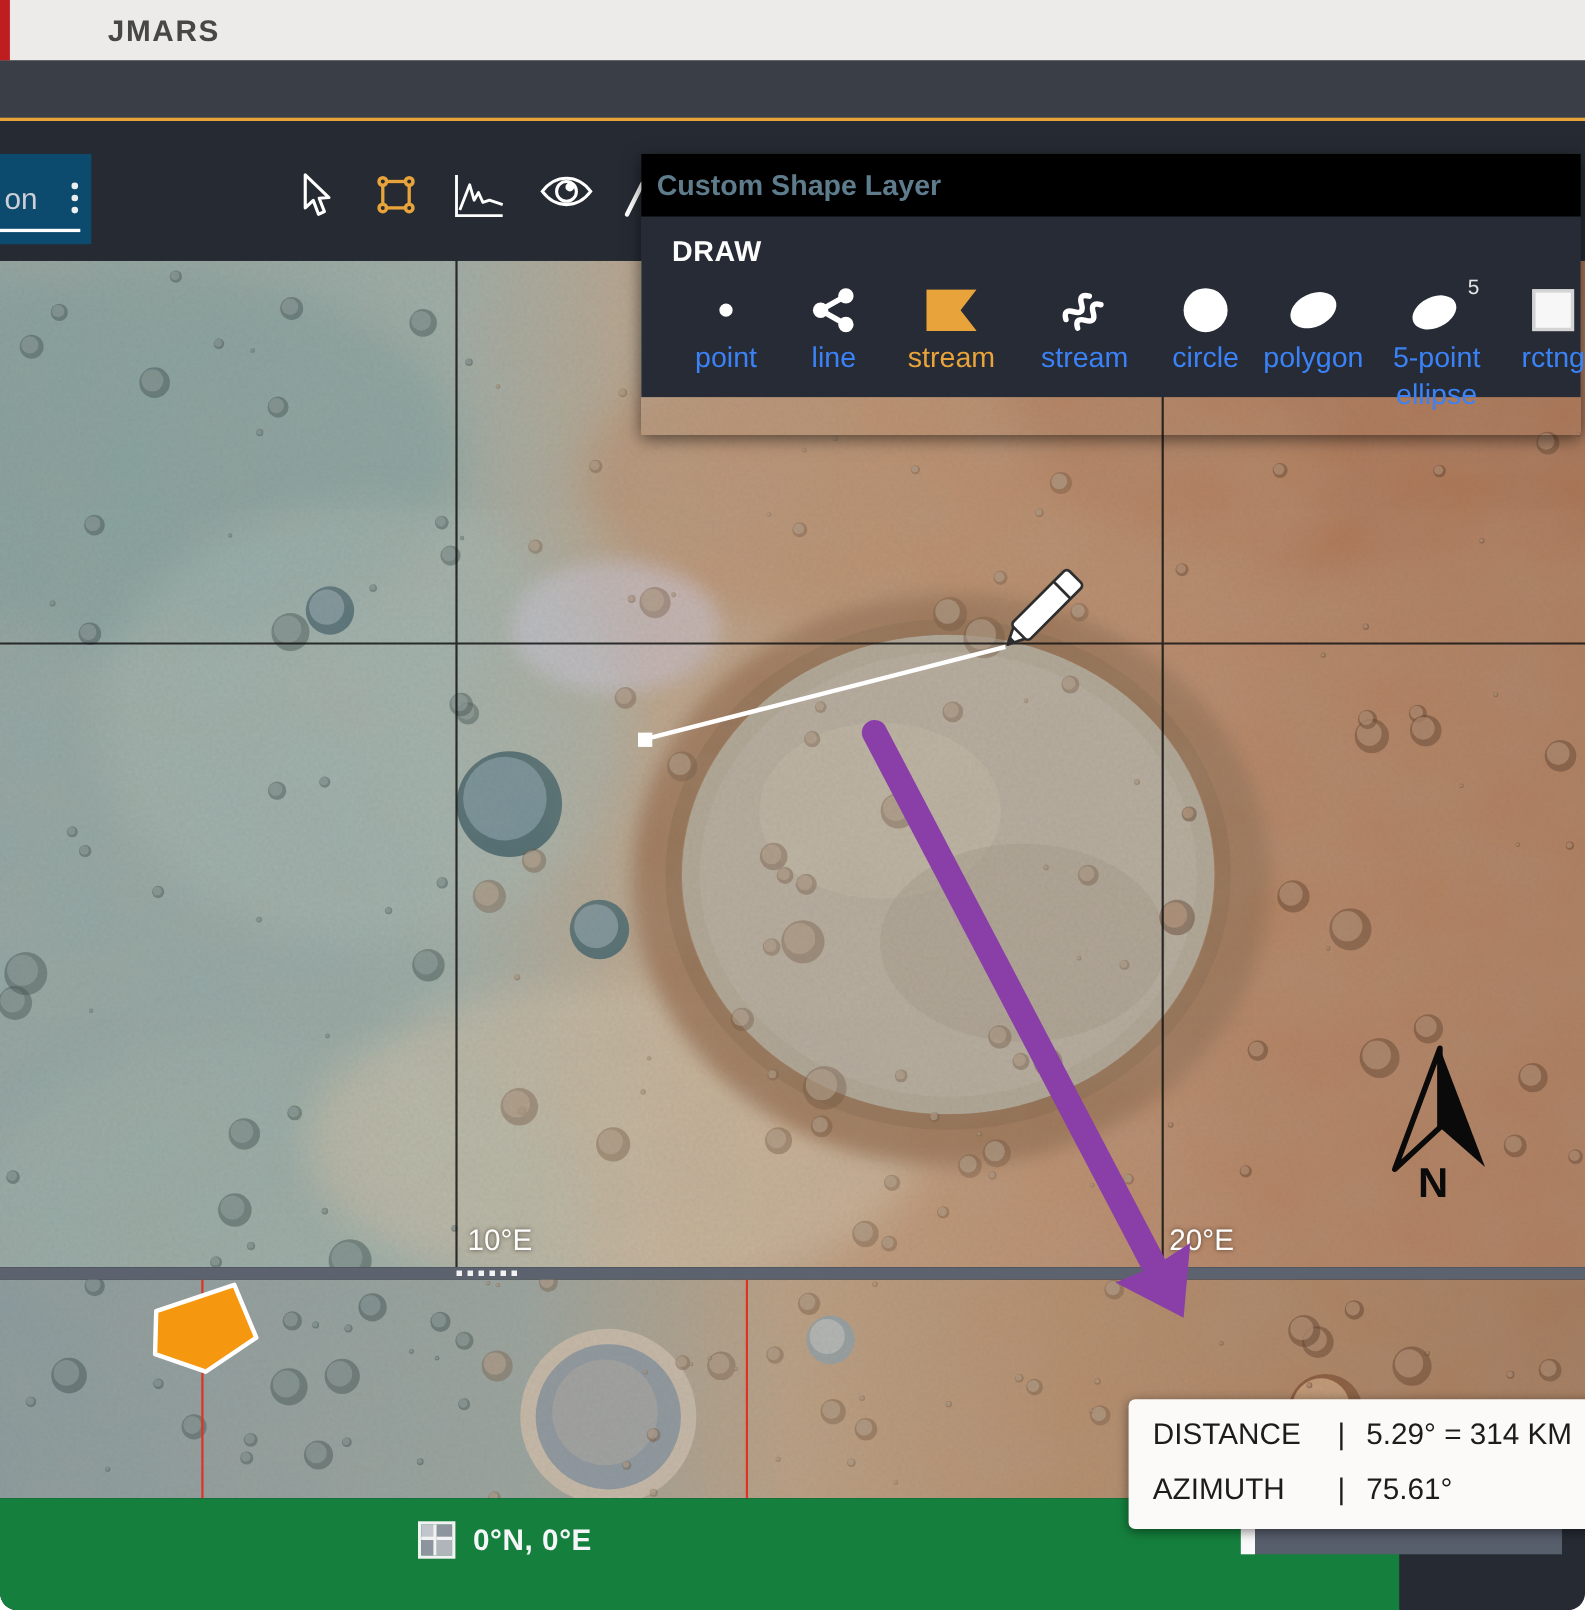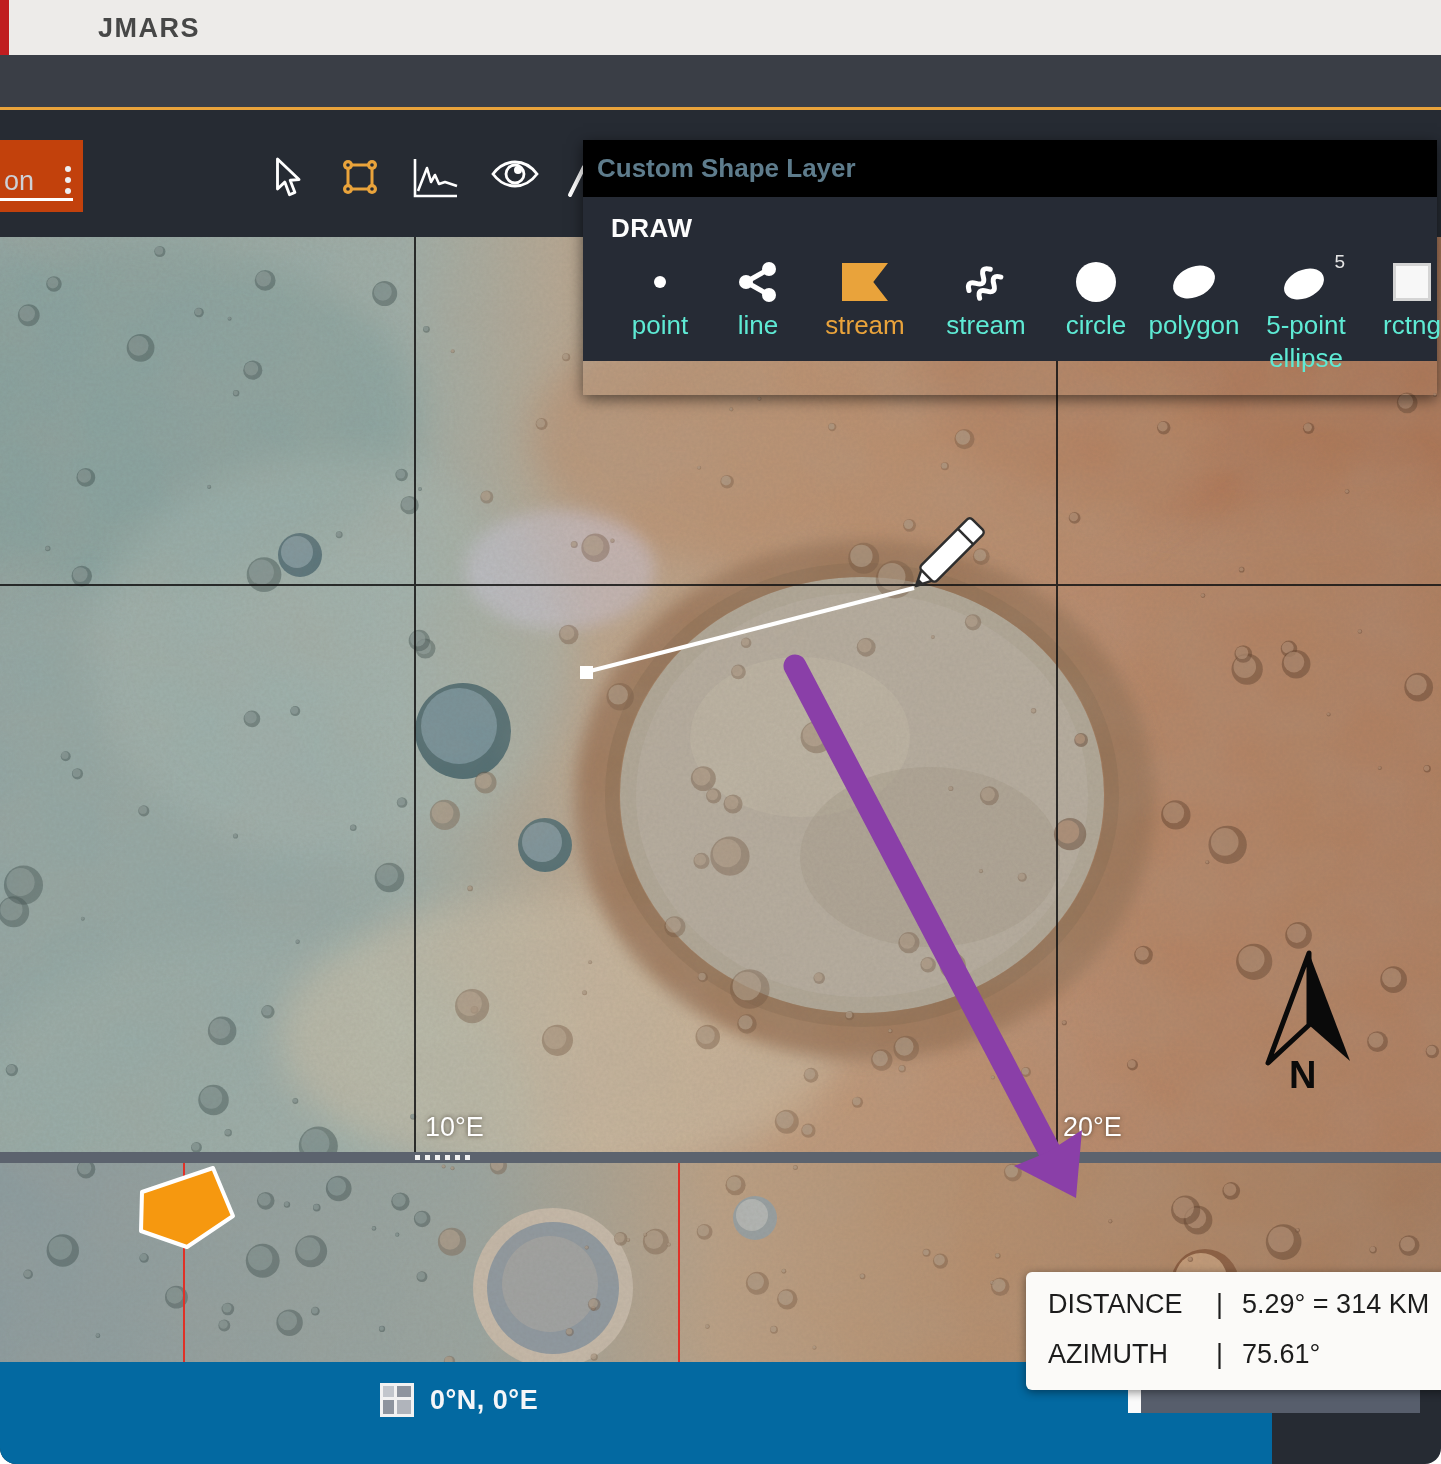--- a/index.html
+++ b/index.html
@@ -9,55 +9,55 @@
   
   .titlebar{position:absolute;left:0;top:0;width:1441px;height:55px;background:#edebe9;}
   .titlebar-red{position:absolute;left:0;top:0;width:9px;height:55px;background:#c01d20;}
   .app-title{position:absolute;left:98px;top:13px;font-size:27px;font-weight:bold;color:#474747;letter-spacing:1.5px;}
 
   
   .menubar{position:absolute;left:0;top:55px;width:1441px;height:52px;background:#3a3e46;border-bottom:3px solid #e9a33b;}
 
   
   .toolbar{position:absolute;left:0;top:110px;width:1441px;height:127px;background:#262b33;}
-  .layer-tab{position:absolute;left:0;top:30px;width:83px;height:72px;background:#c2410c;}
+  .layer-tab{position:absolute;left:0;top:30px;width:83px;height:82px;background:#0c4a6e;}
   .layer-tab-label{position:absolute;left:4px;top:26px;font-size:27px;color:#cdd0d6;}
   .kebab{position:absolute;right:12px;top:26px;display:flex;flex-direction:column;gap:5px;}
   .kebab i{width:6px;height:6px;border-radius:50%;background:#eceef1;}
   .tab-underline{position:absolute;left:0;bottom:11px;width:73px;height:3px;background:#ffffff;}
   .tb-icon{position:absolute;top:45px;}
 
   
   .shape-panel{position:absolute;left:583px;top:140px;width:854px;height:255px;z-index:20;box-shadow:0 4px 14px rgba(0,0,0,.55);}
   .shape-panel-header{height:57px;background:#000000;line-height:57px;padding-left:14px;}
   .shape-panel-title{font-size:26px;font-weight:bold;color:#5e7c8c;}
   .shape-panel-body{position:relative;height:164px;background:#262b35;}
   .draw-label{position:absolute;left:28px;top:16px;font-size:26px;font-weight:bold;color:#fdfdfd;letter-spacing:.5px;}
   .tool{position:absolute;top:58px;width:110px;text-align:center;cursor:pointer;}
   .tool-icon{height:54px;display:flex;align-items:center;justify-content:center;position:relative;}
-  .tool-label{font-size:26px;color:#5eead4;line-height:1.25;}
+  .tool-label{font-size:26px;color:#3b82f6;line-height:1.25;}
   .tool.active .tool-label{color:#e9a33b;}
   .flag-shape{width:46px;height:38px;background:#e9a33b;clip-path:polygon(0 0,100% 0,68% 50%,100% 100%,0 100%);}
   .rect-shape{width:38px;height:38px;background:#f7f7f7;border:3px solid #d4d4d4;box-sizing:border-box;}
   .sup5{position:absolute;top:-4px;right:16px;font-size:19px;color:#e4e4e4;}
 
   
   .map-main{position:absolute;left:0;top:237px;width:1441px;height:915px;overflow:hidden;}
   .map-bottom{position:absolute;left:0;top:1163px;width:1441px;height:199px;overflow:hidden;}
   .grid-label{position:absolute;font-size:27px;color:#ffffff;text-shadow:0 0 4px rgba(40,30,20,.7);font-weight:500;}
   .divider{position:absolute;left:0;top:1152px;width:1441px;height:11px;background:#5c636e;z-index:3;}
   .divider-dots{position:absolute;left:415px;top:3px;display:flex;gap:5px;}
   .divider-dots i{width:5px;height:5px;background:#f2f2f2;}
 
   
   .overlay{position:absolute;left:0;top:0;width:1441px;height:1464px;pointer-events:none;z-index:6;}
   .north{position:absolute;left:1255px;top:945px;z-index:5;}
 
   
-  .statusbar{position:absolute;left:0;top:1362px;width:1272px;height:102px;background:#0369a1;z-index:8;}
+  .statusbar{position:absolute;left:0;top:1362px;width:1272px;height:102px;background:#15803d;z-index:8;}
   .coords{position:absolute;left:380px;top:21px;display:flex;align-items:center;gap:16px;}
   .grid-icon{width:34px;height:34px;border:3px solid #f2f2f2;box-sizing:border-box;display:grid;grid-template-columns:1fr 1fr;grid-template-rows:1fr 1fr;}
   .grid-icon b{border:0;}
   .grid-icon b:nth-child(1){background:#c2c6cc;border-right:3px solid #f2f2f2;border-bottom:3px solid #f2f2f2;}
   .grid-icon b:nth-child(2){background:#8e949e;border-bottom:3px solid #f2f2f2;}
   .grid-icon b:nth-child(3){background:#8e949e;border-right:3px solid #f2f2f2;}
   .grid-icon b:nth-child(4){background:#b0b4bb;}
   .coords-text{font-size:27px;font-weight:bold;color:#f5f6f8;letter-spacing:.5px;}
   .scroll-thumb{position:absolute;left:1128px;top:28px;width:13px;height:23px;background:#fafafa;}
   .scroll-track{position:absolute;left:1141px;top:28px;width:279px;height:23px;background:#575e6c;}

